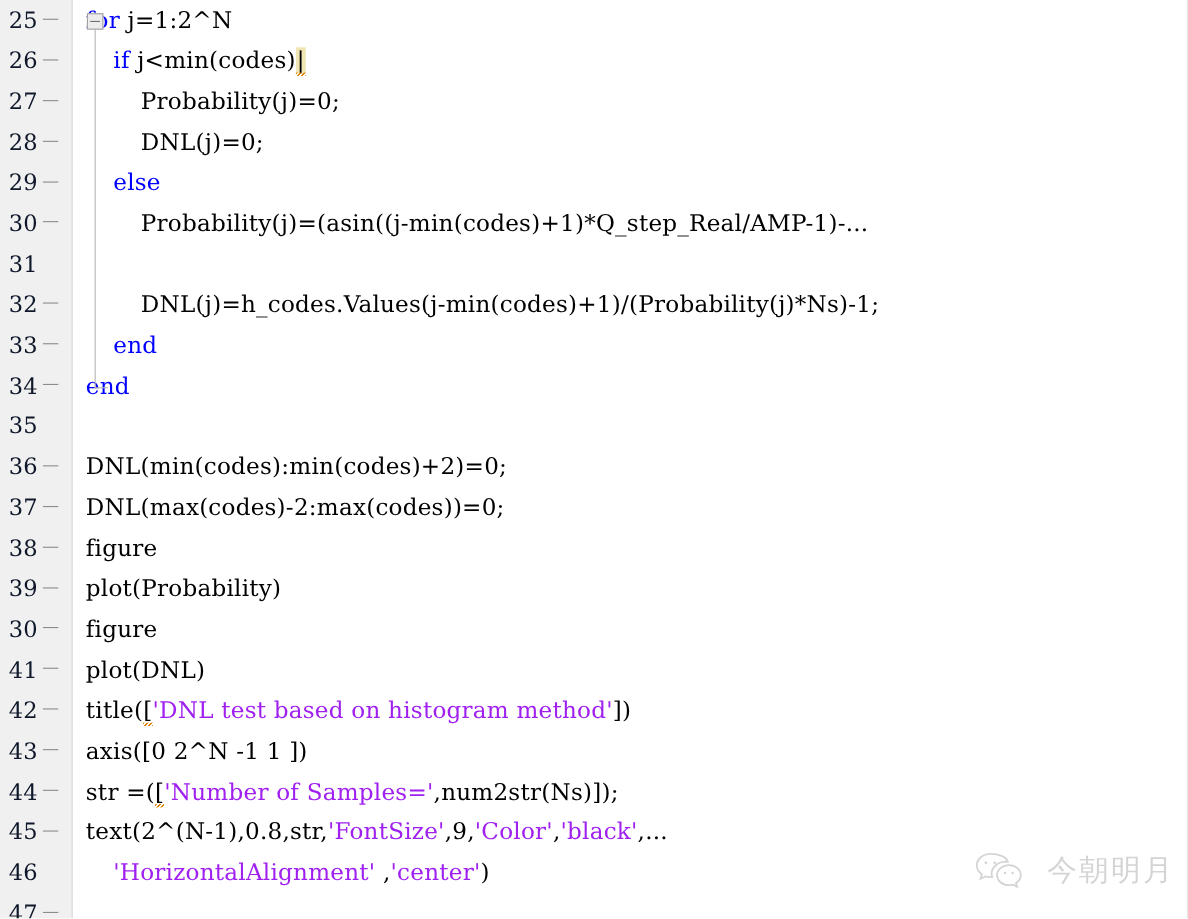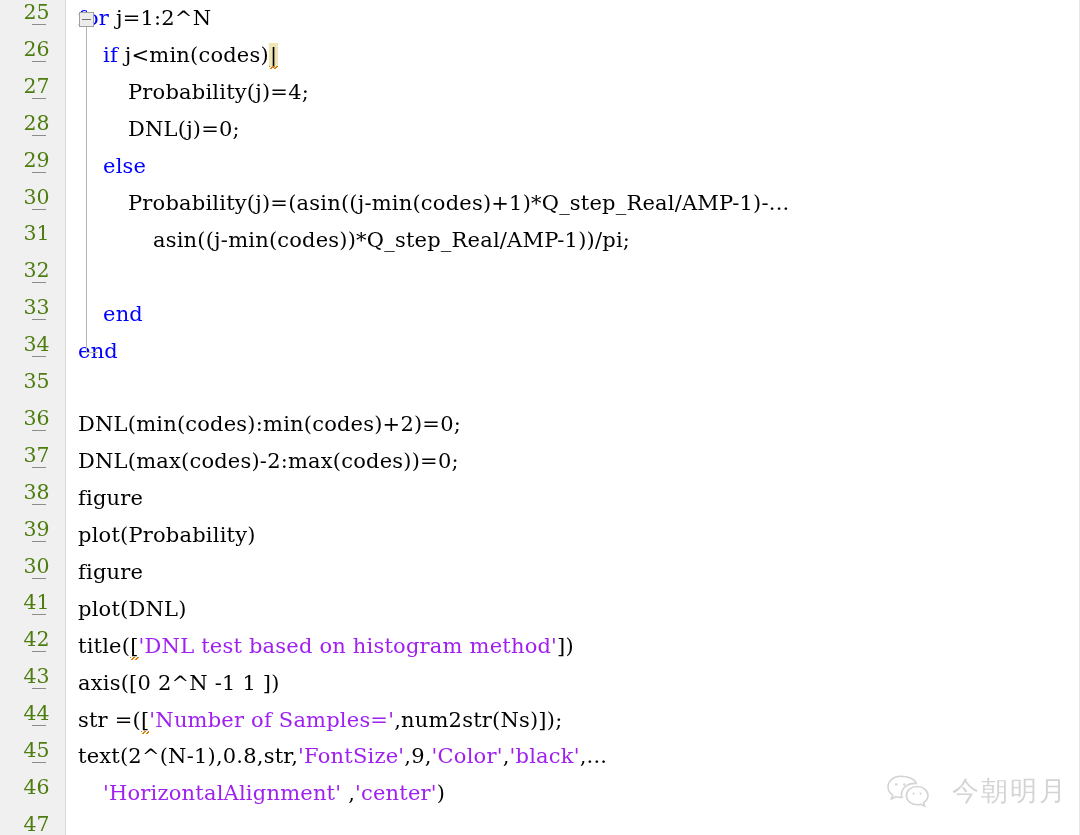--- a/index.html
+++ b/index.html
@@ -40,26 +40,25 @@
     left: 0;
     top: 0;
     width: 66px;
     height: 36.9px;
     box-sizing: border-box;
     display: flex;
     align-items: center;
     justify-content: flex-start;
     font-family: "DejaVu Serif", "Liberation Serif", serif;
     font-size: 20.5px;
-    color: #4d7c0f;
+    color: #0f172a;
     padding-left: 8px;
     background: #f0f0f0;
     border-right: 1px solid #d9d9d9;
     z-index: 3;
-    flex-direction: column;
   }
   .ln .num { display: inline-block; min-width: 26px; }
   .ln .dash {
     display: inline-block;
     width: 14px;
     height: 1px;
     background: #8c8c8c;
     margin-left: 5px;
     margin-bottom: 2px;
   }
@@ -191,26 +190,26 @@
 
   <div id="fold">
     <div id="foldbox"></div>
     <div id="foldline"></div>
     <div id="foldfoot"></div>
   </div>
 
   <div id="rows">
       <div class="row" style="position: absolute; left: 0px; top: 0px; width: 1080px;"><div class="ln"><span class="num">25</span><span class="dash"></span></div><div class="code" style="left: 78px;"><span class="kw">for</span><span class="plain"> j=1:2^N</span></div></div>
       <div class="row" style="position: absolute; left: 0px; top: 36.9px; width: 1080px;"><div class="ln"><span class="num">26</span><span class="dash"></span></div><div class="code" style="left: 103px;"><span class="kw">if</span><span class="plain"> j&lt;min(codes)</span><span class="plain tokhl squig">|</span></div></div>
-      <div class="row" style="position: absolute; left: 0px; top: 73.8px; width: 1080px;"><div class="ln"><span class="num">27</span><span class="dash"></span></div><div class="code" style="left: 128px;"><span class="plain">Probability(j)=4;</span></div></div>
+      <div class="row" style="position: absolute; left: 0px; top: 73.8px; width: 1080px;"><div class="ln"><span class="num">27</span><span class="dash"></span></div><div class="code" style="left: 128px;"><span class="plain">Probability(j)=0;</span></div></div>
       <div class="row" style="position: absolute; left: 0px; top: 110.7px; width: 1080px;"><div class="ln"><span class="num">28</span><span class="dash"></span></div><div class="code" style="left: 128px;"><span class="plain">DNL(j)=0;</span></div></div>
       <div class="row" style="position: absolute; left: 0px; top: 147.6px; width: 1080px;"><div class="ln"><span class="num">29</span><span class="dash"></span></div><div class="code" style="left: 103px;"><span class="kw">else</span></div></div>
       <div class="row" style="position: absolute; left: 0px; top: 184.5px; width: 884px;"><div class="ln"><span class="num">30</span><span class="dash"></span></div><div class="code" style="left: 128px;"><span class="plain">Probability(j)=(asin((j-min(codes)+1)*Q_step_Real/AMP-1)-</span><span class="plain">...</span></div></div>
-      <div class="row" style="position: absolute; left: 0px; top: 221.4px; width: 1080px;"><div class="ln"><span class="num">31</span><span class="dash off"></span></div><div class="code" style="left: 153px;"><span class="plain">asin((j-min(codes))*Q_step_Real/AMP-1))/pi;</span></div></div>
-      <div class="row" style="position: absolute; left: 0px; top: 258.3px; width: 1080px;"><div class="ln"><span class="num">32</span><span class="dash"></span></div></div>
+      <div class="row" style="position: absolute; left: 0px; top: 221.4px; width: 1080px;"><div class="ln"><span class="num">31</span><span class="dash off"></span></div></div>
+      <div class="row" style="position: absolute; left: 0px; top: 258.3px; width: 1080px;"><div class="ln"><span class="num">32</span><span class="dash"></span></div><div class="code" style="left: 128px;"><span class="plain">DNL(j)=h_codes.Values(j-min(codes)+1)/(Probability(j)*Ns)-1;</span></div></div>
       <div class="row" style="position: absolute; left: 0px; top: 295.2px; width: 1080px;"><div class="ln"><span class="num">33</span><span class="dash"></span></div><div class="code" style="left: 103px;"><span class="kw">end</span></div></div>
       <div class="row" style="position: absolute; left: 0px; top: 332.1px; width: 1080px;"><div class="ln"><span class="num">34</span><span class="dash"></span></div><div class="code" style="left: 78px;"><span class="kw">end</span></div></div>
       <div class="row" style="position: absolute; left: 0px; top: 369px; width: 1080px;"><div class="ln"><span class="num">35</span><span class="dash off"></span></div><div class="code" style="left: 78px;"></div></div>
       <div class="row" style="position: absolute; left: 0px; top: 405.9px; width: 1080px;"><div class="ln"><span class="num">36</span><span class="dash"></span></div><div class="code" style="left: 78px;"><span class="plain">DNL(min(codes):min(codes)+2)=0;</span></div></div>
       <div class="row" style="position: absolute; left: 0px; top: 442.8px; width: 1080px;"><div class="ln"><span class="num">37</span><span class="dash"></span></div><div class="code" style="left: 78px;"><span class="plain">DNL(max(codes)-2:max(codes))=0;</span></div></div>
       <div class="row" style="position: absolute; left: 0px; top: 479.7px; width: 1080px;"><div class="ln"><span class="num">38</span><span class="dash"></span></div><div class="code" style="left: 78px;"><span class="plain">figure</span></div></div>
       <div class="row" style="position: absolute; left: 0px; top: 516.6px; width: 1080px;"><div class="ln"><span class="num">39</span><span class="dash"></span></div><div class="code" style="left: 78px;"><span class="plain">plot(Probability)</span></div></div>
       <div class="row" style="position: absolute; left: 0px; top: 553.5px; width: 1080px;"><div class="ln"><span class="num">30</span><span class="dash"></span></div><div class="code" style="left: 78px;"><span class="plain">figure</span></div></div>
       <div class="row" style="position: absolute; left: 0px; top: 590.4px; width: 1080px;"><div class="ln"><span class="num">41</span><span class="dash"></span></div><div class="code" style="left: 78px;"><span class="plain">plot(DNL)</span></div></div>
       <div class="row" style="position: absolute; left: 0px; top: 627.3px; width: 1080px;"><div class="ln"><span class="num">42</span><span class="dash"></span></div><div class="code" style="left: 78px;"><span class="plain">title(</span><span class="plain squig">[</span><span class="str">'DNL test based on histogram method'</span><span class="plain">])</span></div></div>

